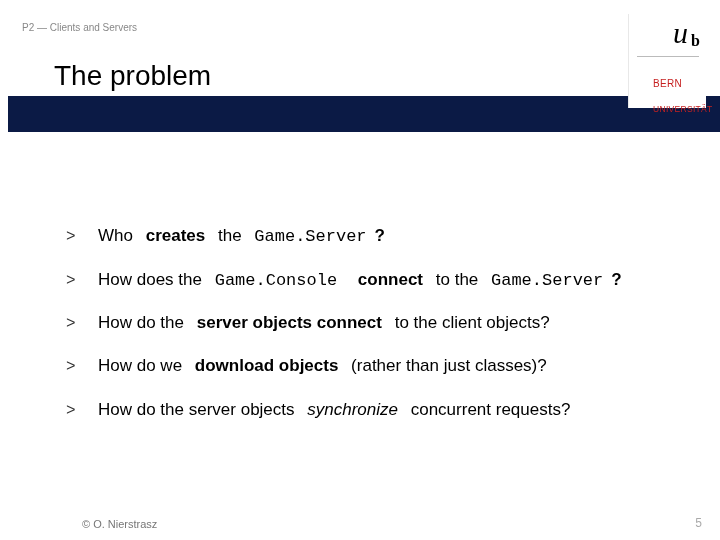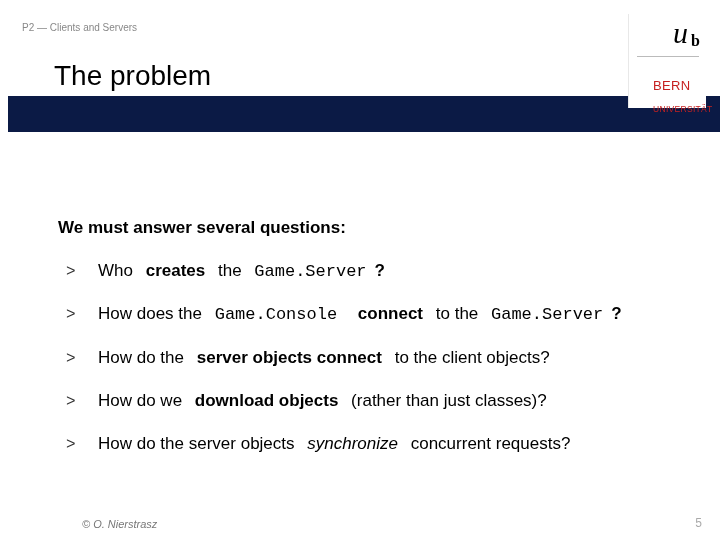--- a/index.html
+++ b/index.html
@@ -7,29 +7,29 @@
   .slide { position: relative; width: 720px; height: 540px; }
   .topbar { position: absolute; top: 10px; left: 10px; font-size: 10px; color: #888; }
   .title-wrap { position: absolute; top: 44px; left: 38px; }
   .title { font-size: 28px; font-weight: normal; color: #000; }
   .navy-band { position: absolute; top: 88px; left: 0; width: 720px; height: 36px; background: #0b1a45; }
   .logo-block { position: absolute; top: 6px; right: 22px; width: 78px; height: 94px; background: #fff; border-left: 1px solid #e8e8e8; }
   .logo-u { position: absolute; top: -2px; left: 40px; font-family: Georgia, 'Times New Roman', serif; font-size: 30px; font-style: italic; color: #000; }
   .logo-b { position: absolute; top: 14px; left: 58px; font-family: Georgia, 'Times New Roman', serif; font-size: 16px; font-weight: bold; color: #000; }
   .logo-sep { position: absolute; top: 42px; left: 8px; width: 62px; border-top: 1px solid #bbb; }
   .logo-uni { position: absolute; top: 48px; left: 20px; font-size: 8.5px; letter-spacing: 0.3px; color: #c62121; margin-top: 38px; }
-  .logo-bern { position: absolute; top: 60px; left: 20px; font-size: 13px; letter-spacing: 0.3px; color: #c62121; }
+  .logo-bern { position: absolute; top: 60px; left: 20px; font-size: 10px; letter-spacing: 0.3px; color: #c62121; }
   .body { position: absolute; top: 200px; left: 42px; width: 630px; font-size: 17px; color: #000; line-height: 1.45; }
   .lead { margin-bottom: 24px; }
   .qhead { font-weight: bold; margin-bottom: 2px; }
   .qlist { list-style: none; }
   .qlist li { display: flex; align-items: baseline; gap: 18px; margin-bottom: 2px; }
   .bullet { font-family: 'Courier New', monospace; font-size: 16px; color: #333; width: 10px; flex-shrink: 0; }
   .mono { font-family: Liberation Mono, monospace; }
-  .foot-left { position: absolute; bottom: 14px; left: 70px; font-size: 11px; color: #777; font-style: italic; }
+  .foot-left { position: absolute; bottom: 14px; left: 70px; font-size: 11px; color: #777; }
   .foot-right { position: absolute; bottom: 14px; right: 22px; font-size: 12px; color: #aaa; }
   em.italic { font-style: italic; }
 </style>
 </head>
 <body>
 
 <div class="slide">
 
   <div class="topbar">P2 — Clients and Servers</div>
 
@@ -42,21 +42,20 @@
   <div class="logo-block">
     <div class="logo-u">u</div>
     <div class="logo-b">b</div>
     <div class="logo-sep"></div>
     <div class="logo-uni">UNIVERSITÄT</div>
     <div class="logo-bern">BERN</div>
   </div>
 
   <div class="body">
 
-    <p class="qhead">We must answer several questions:</p>
 
     <ul class="qlist">
 
       <li>
         <span class="bullet">&gt;</span>
         <span>
           <span>Who </span><b>creates</b><span> the </span><span class="mono">Game.Server</span><b>?</b>
         </span>
       </li>
 

